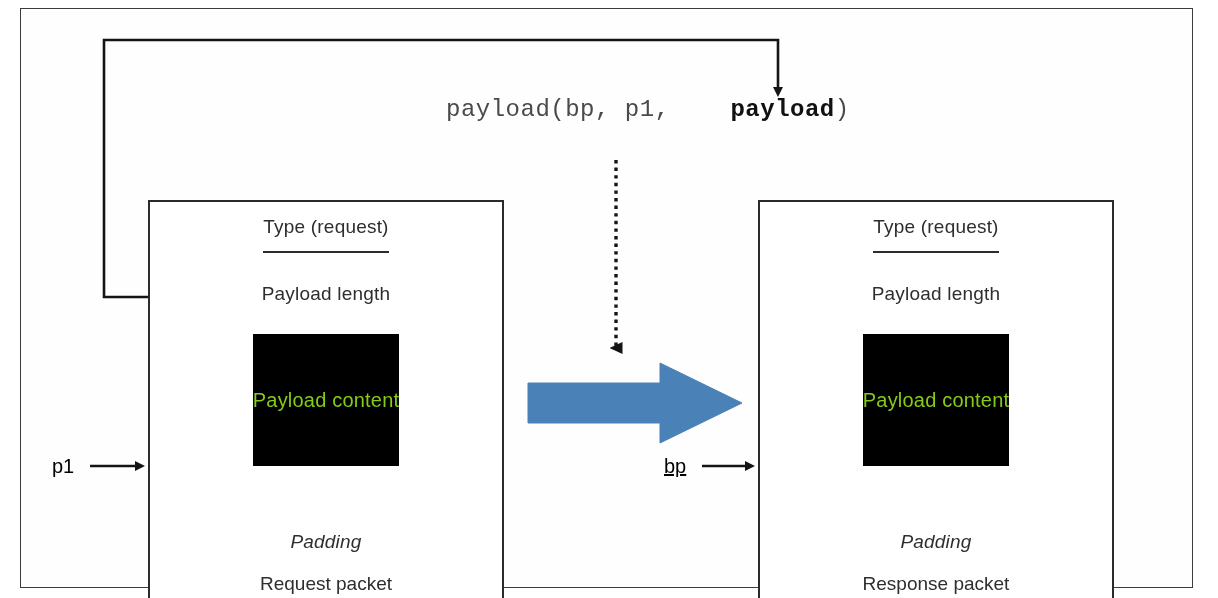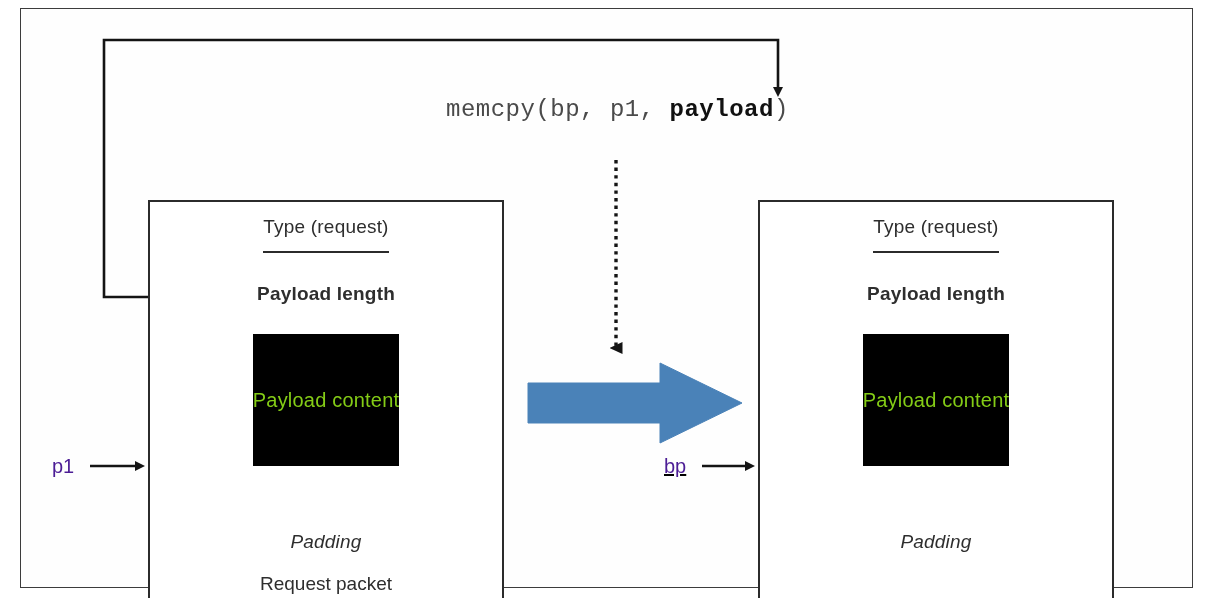--- a/index.html
+++ b/index.html
@@ -54,21 +54,20 @@
     font-size: 19px;
     letter-spacing: .2px;
     background: #ffffff;
   }
   .field-type {
     height: 51px;
     border-bottom: 2.5px solid #2b2b2b;
   }
   .field-length {
     height: 81px;
-    font-weight: bold;
   }
   .field-payload {
     height: 132px;
     background: #000000;
     color: #84cc16;
     font-size: 20px;
   }
   .field-padding {
     flex: 1 1 auto;
     border-top: 0;
@@ -89,41 +88,42 @@
 
   
   .ptr {
     position: absolute;
     display: flex;
     align-items: center;
     height: 26px;
   }
   .ptr-label {
     font-size: 20px;
-    color: #4c1d95;
+    color: #000000;
     margin-right: 8px;
     line-height: 1;
   }
   .ptr-p1 { left: 52px; top: 453px; }
   .ptr-bp { left: 664px; top: 453px; text-decoration: underline; }
 
   
   .code-line {
     position: absolute;
     left: 446px;
     top: 96px;
     font-family: "Liberation Mono", monospace;
     font-size: 24px;
     color: #4a4a4a;
     white-space: pre;
     letter-spacing: .5px;
   }
   .code-line .bold {
     font-weight: bold;
     color: #111111;
+    margin-left: 46px;
   }
 
   
   .overlay {
     position: absolute;
     left: 0;
     top: 0;
     width: 1218px;
     height: 598px;
     pointer-events: none;
@@ -160,36 +160,37 @@
 
     <g>
       <path d="M90,466 L140,466" stroke="#141414" stroke-width="2.4" fill="none" marker-end="url(#solid-head)"></path>
     </g>
 
     <g>
       <path d="M702,466 L750,466" stroke="#141414" stroke-width="2.4" fill="none" marker-end="url(#solid-head)"></path>
     </g>
   </svg>
 
-  <div class="code-line"><span>memcpy(bp, p1, </span><span class="bold">payload</span><span>)</span></div>
+  <div class="code-line"><span>payload(bp, p1, </span><span class="bold">payload</span><span>)</span></div>
 
   <div class="packet packet-left">
     <div class="field field-type">Type (request)</div>
     <div class="field field-length">Payload length</div>
     <div class="field field-payload">Payload content</div>
     <div class="field field-padding">Padding</div>
   </div>
   <div class="packet-caption caption-left">Request packet</div>
 
   <div class="packet packet-right">
     <div class="field field-type">Type (request)</div>
     <div class="field field-length">Payload length</div>
     <div class="field field-payload">Payload content</div>
     <div class="field field-padding">Padding</div>
   </div>
+  <div class="packet-caption caption-right">Response packet</div>
 
   <div class="ptr ptr-p1">
     <span class="ptr-label">p1</span>
   </div>
   <div class="ptr ptr-bp">
     <span class="ptr-label">bp</span>
   </div>
 
 </div>
 

